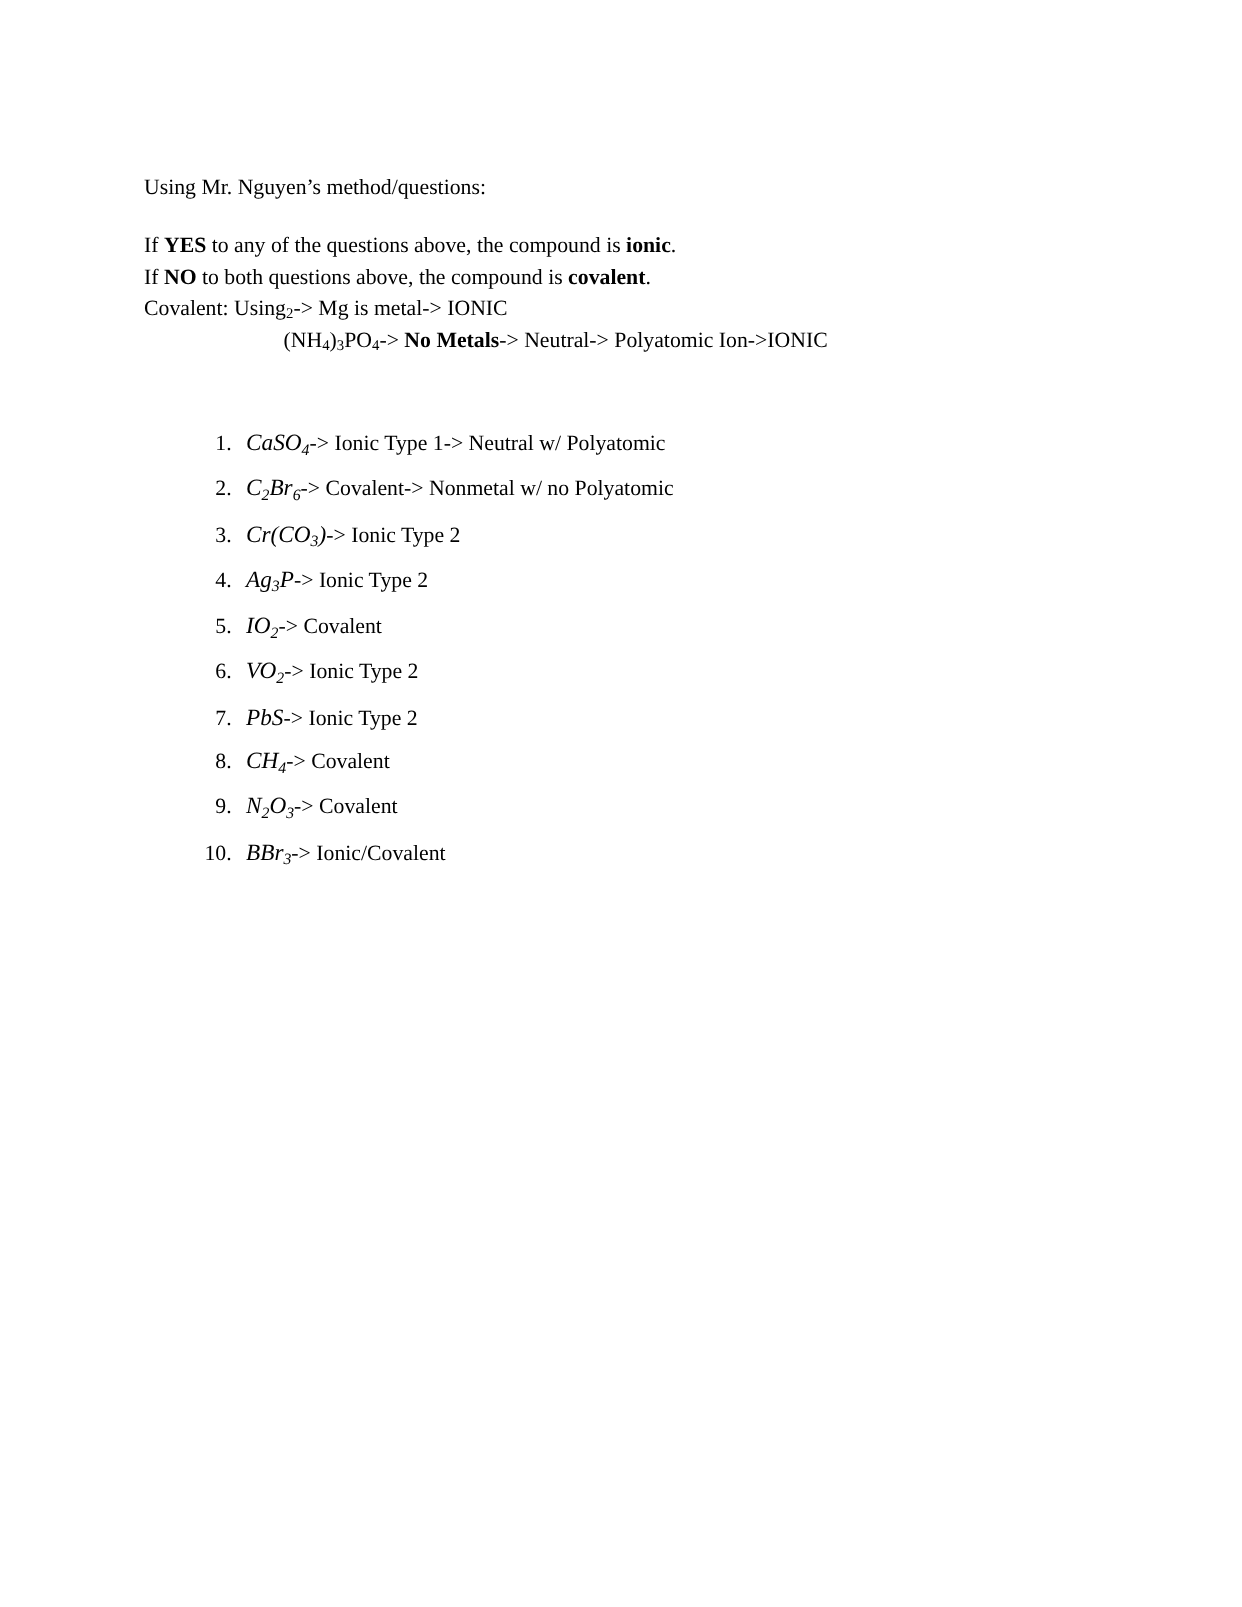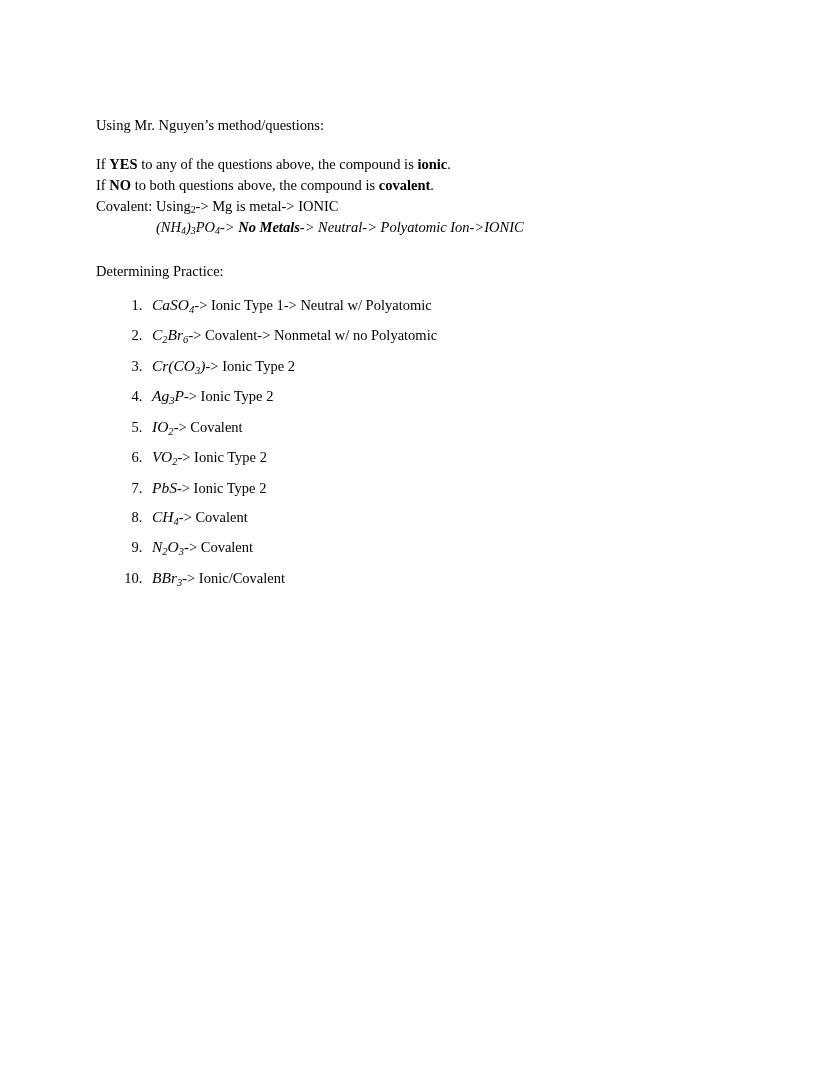--- a/index.html
+++ b/index.html
@@ -49,40 +49,39 @@
   }
   ol.alpha {
     list-style-type: lower-alpha;
     margin: 0;
     padding-left: 48px;
   }
   ol.alpha > li {
     padding-left: 8px;
   }
   .indent-1 {
-    margin-left: 60px;
-    font-style: italic;
+    margin-left: 93px;
   }
   .bold { font-weight: bold; }
   sub {
     font-size: 0.68em;
     vertical-align: -0.22em;
   }
   .formula {
     font-style: italic;
     font-family: "Liberation Serif", "DejaVu Serif", serif;
   }
   .formula .sb {
     font-style: italic;
     font-size: 0.68em;
     vertical-align: -0.30em;
   }
   ol.practice {
     list-style-type: decimal;
-    margin: 0;
+    margin: 12px;
     padding-left: 50px;
   }
   ol.practice > li {
     margin-bottom: 7px;
     padding-left: 6px;
   }
   .f-big {
     font-size: 15.5px;
   }
 </style>
@@ -101,21 +100,20 @@
 
     <p class="para"><span>If </span><span class="bold">NO</span><span> to both questions above, the compound is </span><span class="bold">covalent</span><span>.</span></p>
 
     <p class="para"><span>Covalent: </span><span>Using</span><sub>2</sub><span>-&gt; Mg is metal-&gt; IONIC</span></p>
 
     <p class="para indent-1"><span>(NH</span><sub>4</sub><span>)</span><sub>3</sub><span>PO</span><sub>4</sub><span>-&gt; </span><span class="bold">No Metals</span><span>-&gt; Neutral-&gt; Polyatomic Ion-&gt;IONIC</span></p>
 
 
     <div class="spacer-lg"></div>
 
-    <p class="para">Determining Practice:</p>
 
     <div class="spacer-sm"></div>
 
     <ol class="practice">
       <li><span class="formula f-big"><span>CaSO</span><span class="sb">4</span></span><span>-&gt; Ionic Type 1-&gt; Neutral w/ Polyatomic</span></li>
 
       <li><span class="formula f-big"><span>C</span><span class="sb">2</span><span>Br</span><span class="sb">6</span></span><span>-&gt; Covalent-&gt; Nonmetal w/ no Polyatomic</span></li>
 
       <li><span class="formula f-big"><span>Cr(CO</span><span class="sb">3</span><span>)</span></span><span>-&gt; Ionic Type 2</span></li>
 

